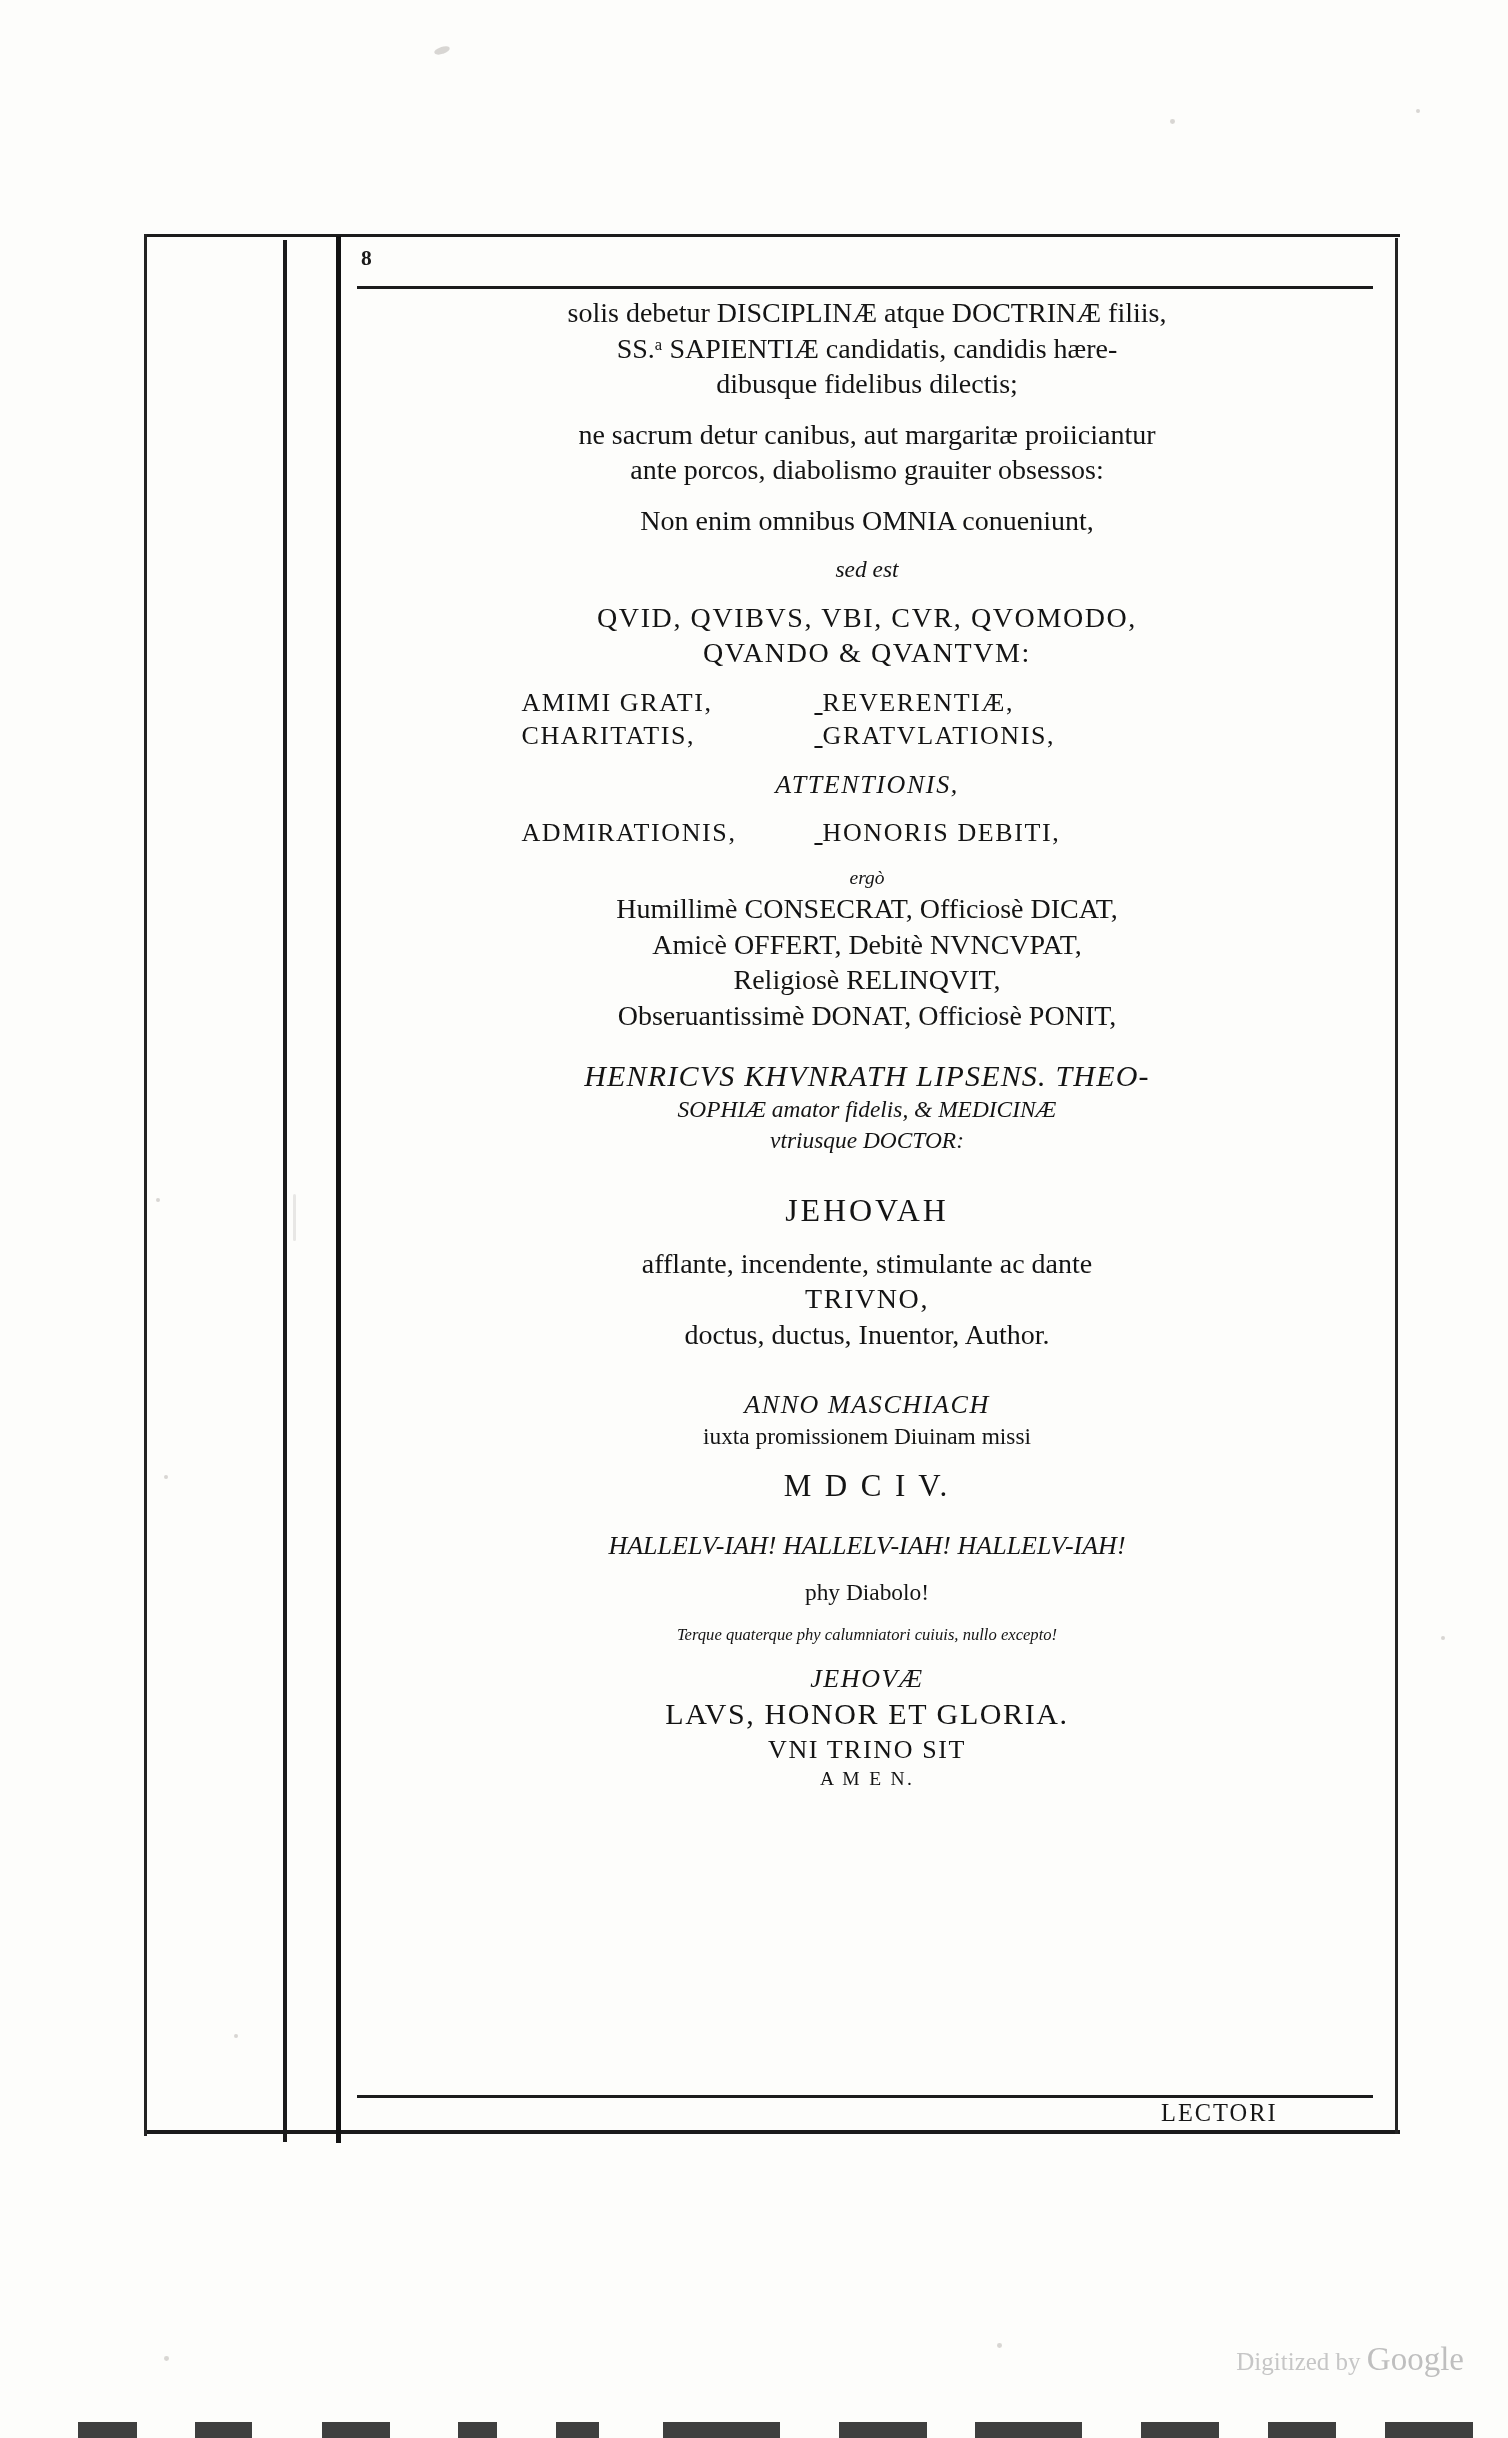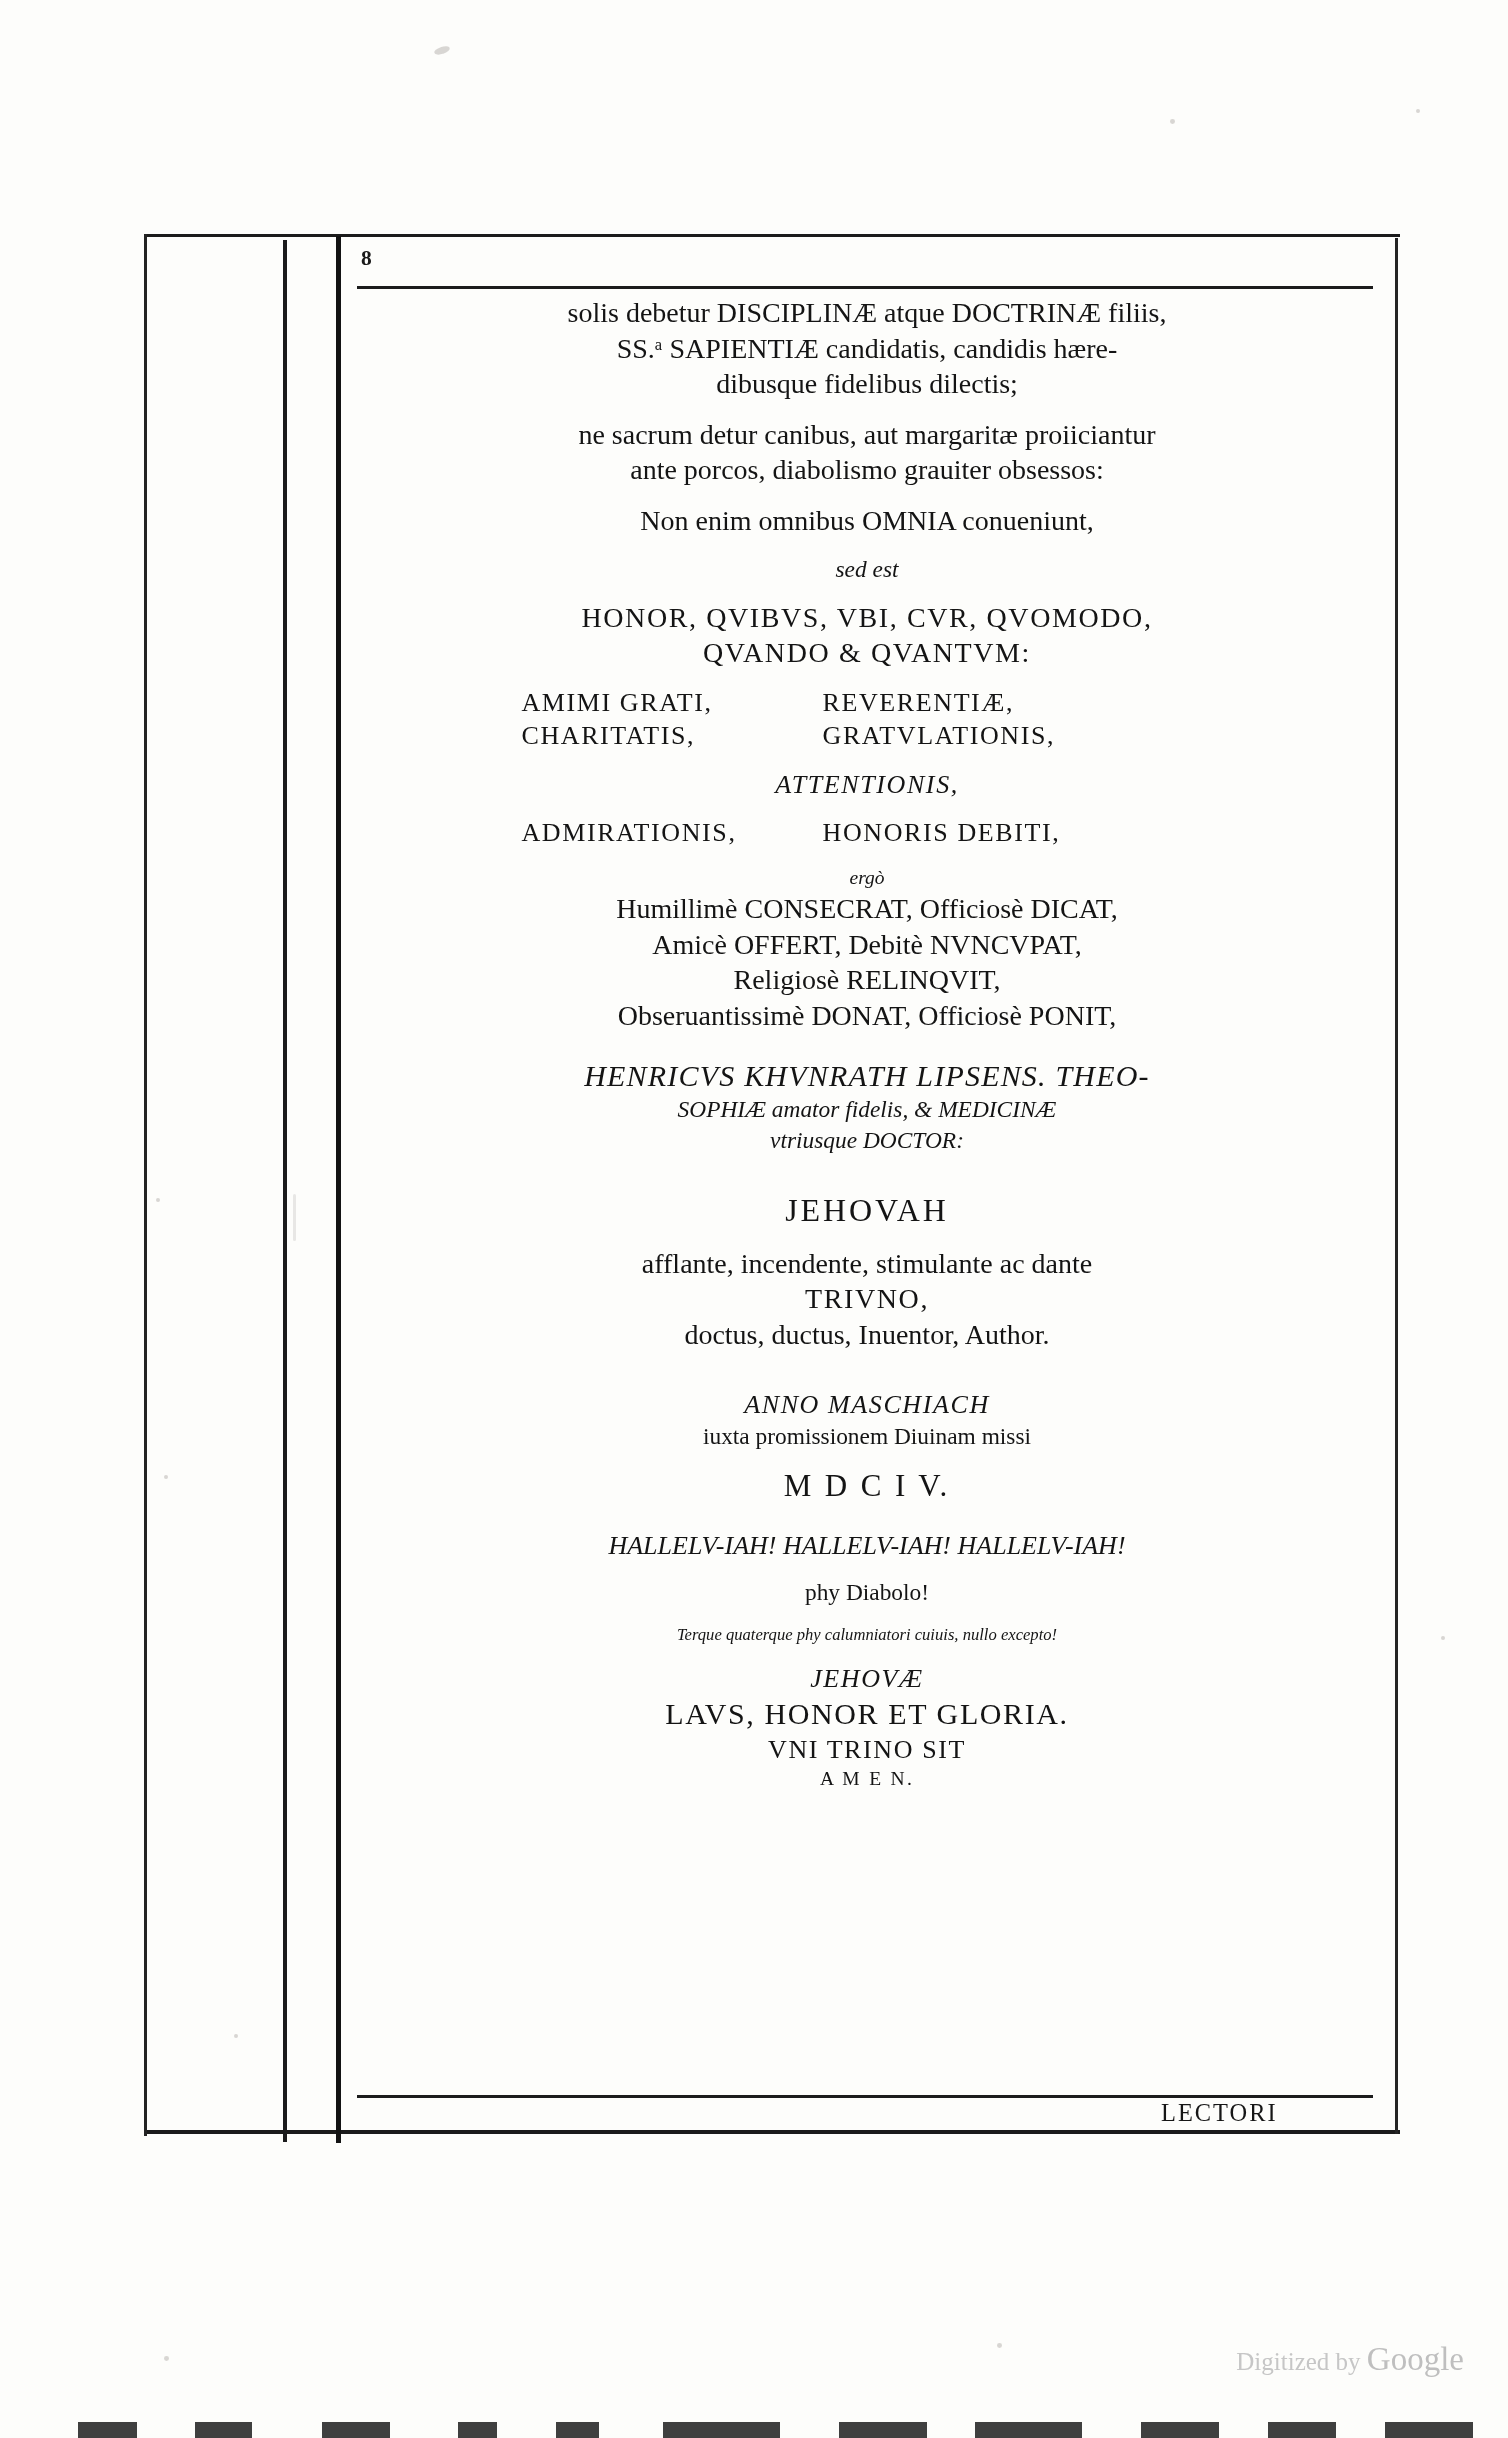--- a/index.html
+++ b/index.html
@@ -88,20 +88,21 @@
   .gap-l   { margin-top: 29px; }
   .gap-xl  { margin-top: 41px; }
   .capsbig {
     letter-spacing: 2.9px;
   }
 
   
   .pair {
     display: inline-block;
     width: 100%;
+    text-decoration: underline;
   }
   .pair > span { display: inline-block; }
   .pair .left  { width: 293px; text-align: left; }
   .pair .right { width: 390px; text-align: left; }
 
   
   .author {
     font-size: 30px;
     font-style: italic;
     letter-spacing: 1.2px;
@@ -171,21 +172,21 @@
     <span class="ln big gap-xs">SS.ᵃ SAPIENTIÆ candidatis, candidis hære-</span>
     <span class="ln big gap-xs">dibusque fidelibus dilectis;</span>
 
     <span class="ln big gap-m">ne sacrum detur canibus, aut margaritæ proiiciantur</span>
     <span class="ln big gap-xs">ante porcos, diabolismo grauiter obsessos:</span>
 
     <span class="ln big gap-m">Non enim omnibus OMNIA conueniunt,</span>
 
     <span class="ln sm it gap-s">sed est</span>
 
-    <span class="ln big sc gap-s">HONOR, QVIBVS, VBI, CVR, QVOMODO,</span>
+    <span class="ln big sc gap-s">QVID, QVIBVS, VBI, CVR, QVOMODO,</span>
     <span class="ln big sc gap-xs">QVANDO &amp; QVANTVM:</span>
 
     <span class="ln med sc gap-m pair">
       <span class="left">AMIMI GRATI,</span>
       <span class="right">REVERENTIÆ,</span>
     </span>
     <span class="ln med sc gap-xs pair">
       <span class="left">CHARITATIS,</span>
       <span class="right">GRATVLATIONIS,</span>
     </span>

